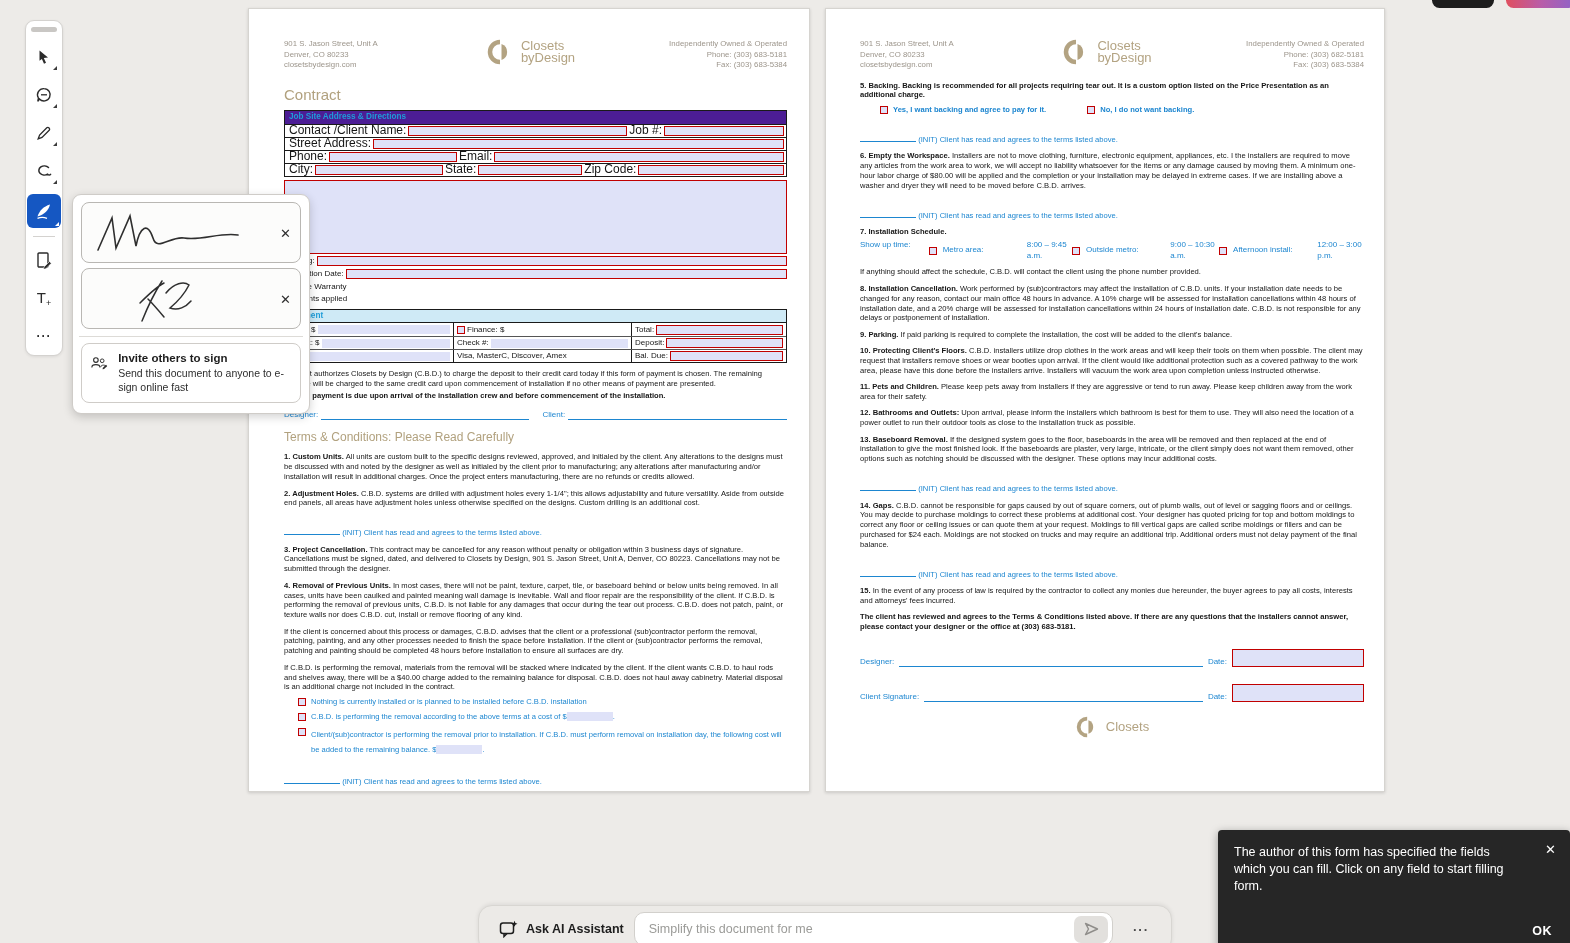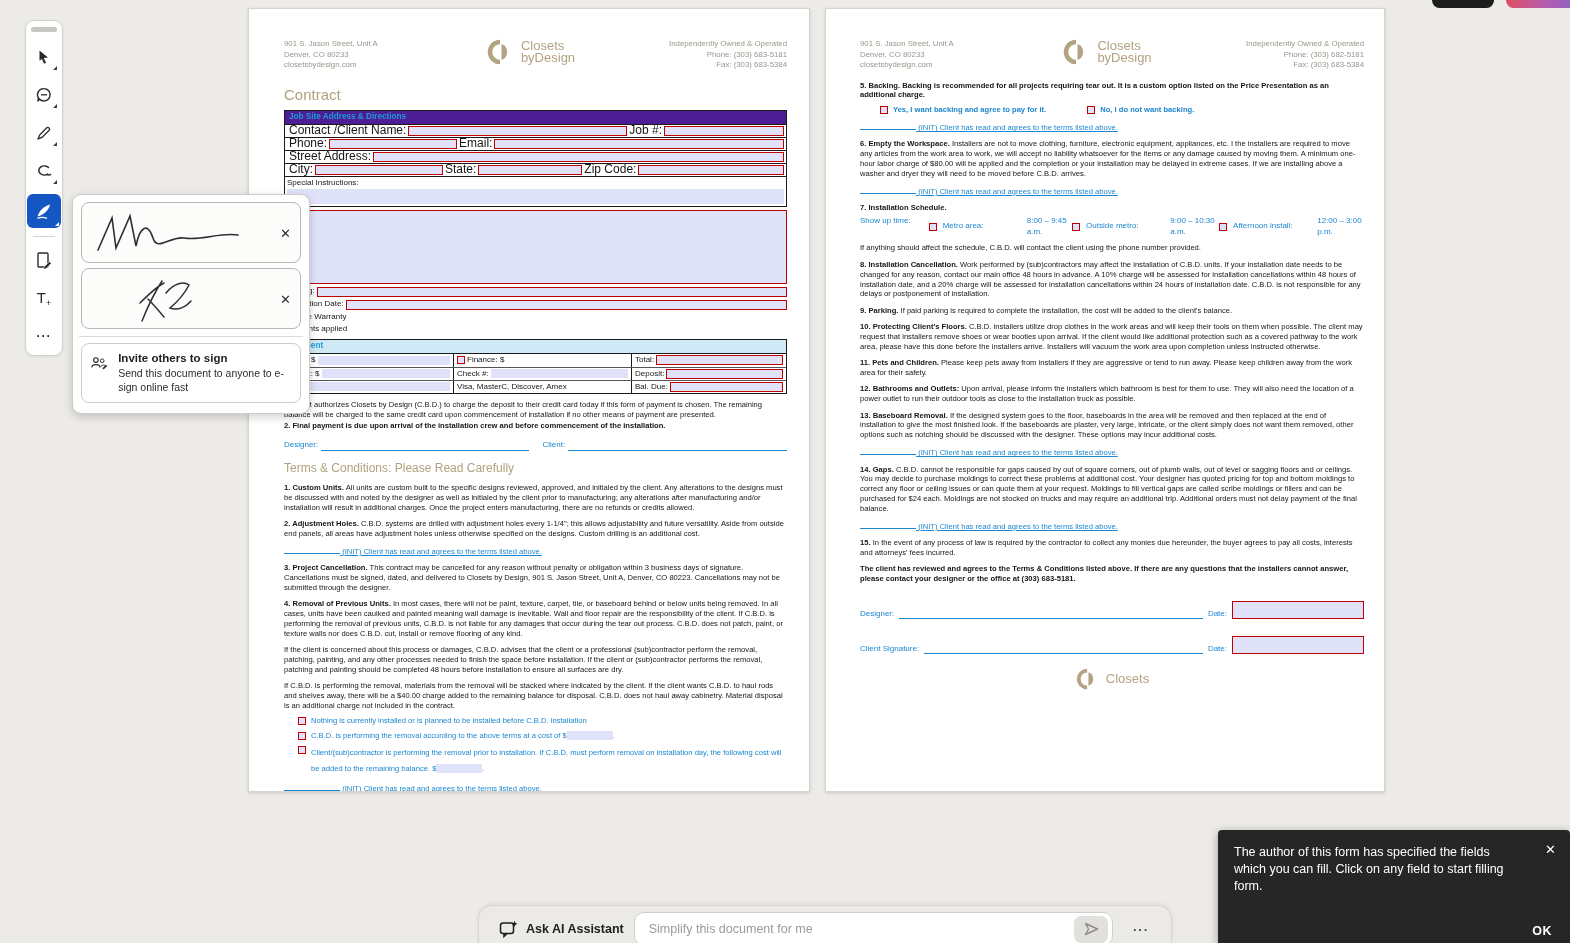--- a/index.html
+++ b/index.html
@@ -58,21 +58,21 @@
 
   .para { margin-top:6px; }
   .tp { margin-top:6.5px; }
   .lead { font-weight:bold; }
   .bold { font-weight:bold; }
 
   .sigline { display:flex; margin-top:9px; font-size:8px; gap:14px; }
   .sigline .half { flex:1; display:flex; align-items:flex-end; gap:3px; }
   .uline { flex:1; border-bottom:1px solid #1d86d0; height:8px; }
 
-  .initline { margin-top:8px;text-decoration:underline; }
+  .initline { margin-top:20px; }
   .blank { display:inline-block; width:56px; border-bottom:1px solid #1d86d0; height:7px; }
   .rcheck { display:inline-block; width:8px; height:8px; background:#dfe2f8; border:1.3px solid #c10000; flex:none; }
   .optrow { display:flex; gap:5px; margin:5px 0 0 14px; align-items:flex-start; }
   .optrow .rcheck { margin-top:1px; }
   .lavblank { display:inline-block; width:46px; height:9px; background:#dfe2f8; vertical-align:-2px; }
 
   
   .sched { display:flex; margin-top:3px; font-size:8px; }
   .sched .col-show { width:88px; }
   .schedrows { display:flex; flex-direction:row; gap:2px; }
@@ -168,40 +168,36 @@
 
     <div class="ftable">
       <div class="thead cyan" style="border-top:none;">Job Site Address &amp; Directions</div>
       <div class="frow">
         <span class="lbl">Contact /Client Name:</span>
         <span class="rfield grow"></span>
         <span class="lbl">Job #:</span>
         <span class="rfield" style="width:120px;"></span>
       </div>
       <div class="frow">
+        <span class="lbl">Street Address:</span>
+        <span class="rfield grow"></span>
+      </div>
+      <div class="frow">
         <span class="lbl">Phone:</span>
         <span class="rfield" style="width:128px;"></span>
         <span class="lbl">Email:</span>
-        <span class="rfield grow"></span>
-      </div>
-      <div class="frow">
-        <span class="lbl">Street Address:</span>
         <span class="rfield grow"></span>
       </div>
       <div class="frow">
         <span class="lbl">City:</span>
         <span class="rfield" style="width:128px;"></span>
         <span class="lbl">State:</span>
         <span class="rfield" style="width:104px;"></span>
         <span class="lbl">Zip Code:</span>
         <span class="rfield grow"></span>
-      </div>
-      <div class="special">
-        <span style="font-size:8px;">Special Instructions:</span>
-        <div class="band"></div>
       </div>
     </div>
 
     <div class="bigbox"></div>
 
     <div class="minirow">
       <span class="lbl">Backing:</span>
       <span class="rfield grow"></span>
     </div>
     <div class="minirow">

